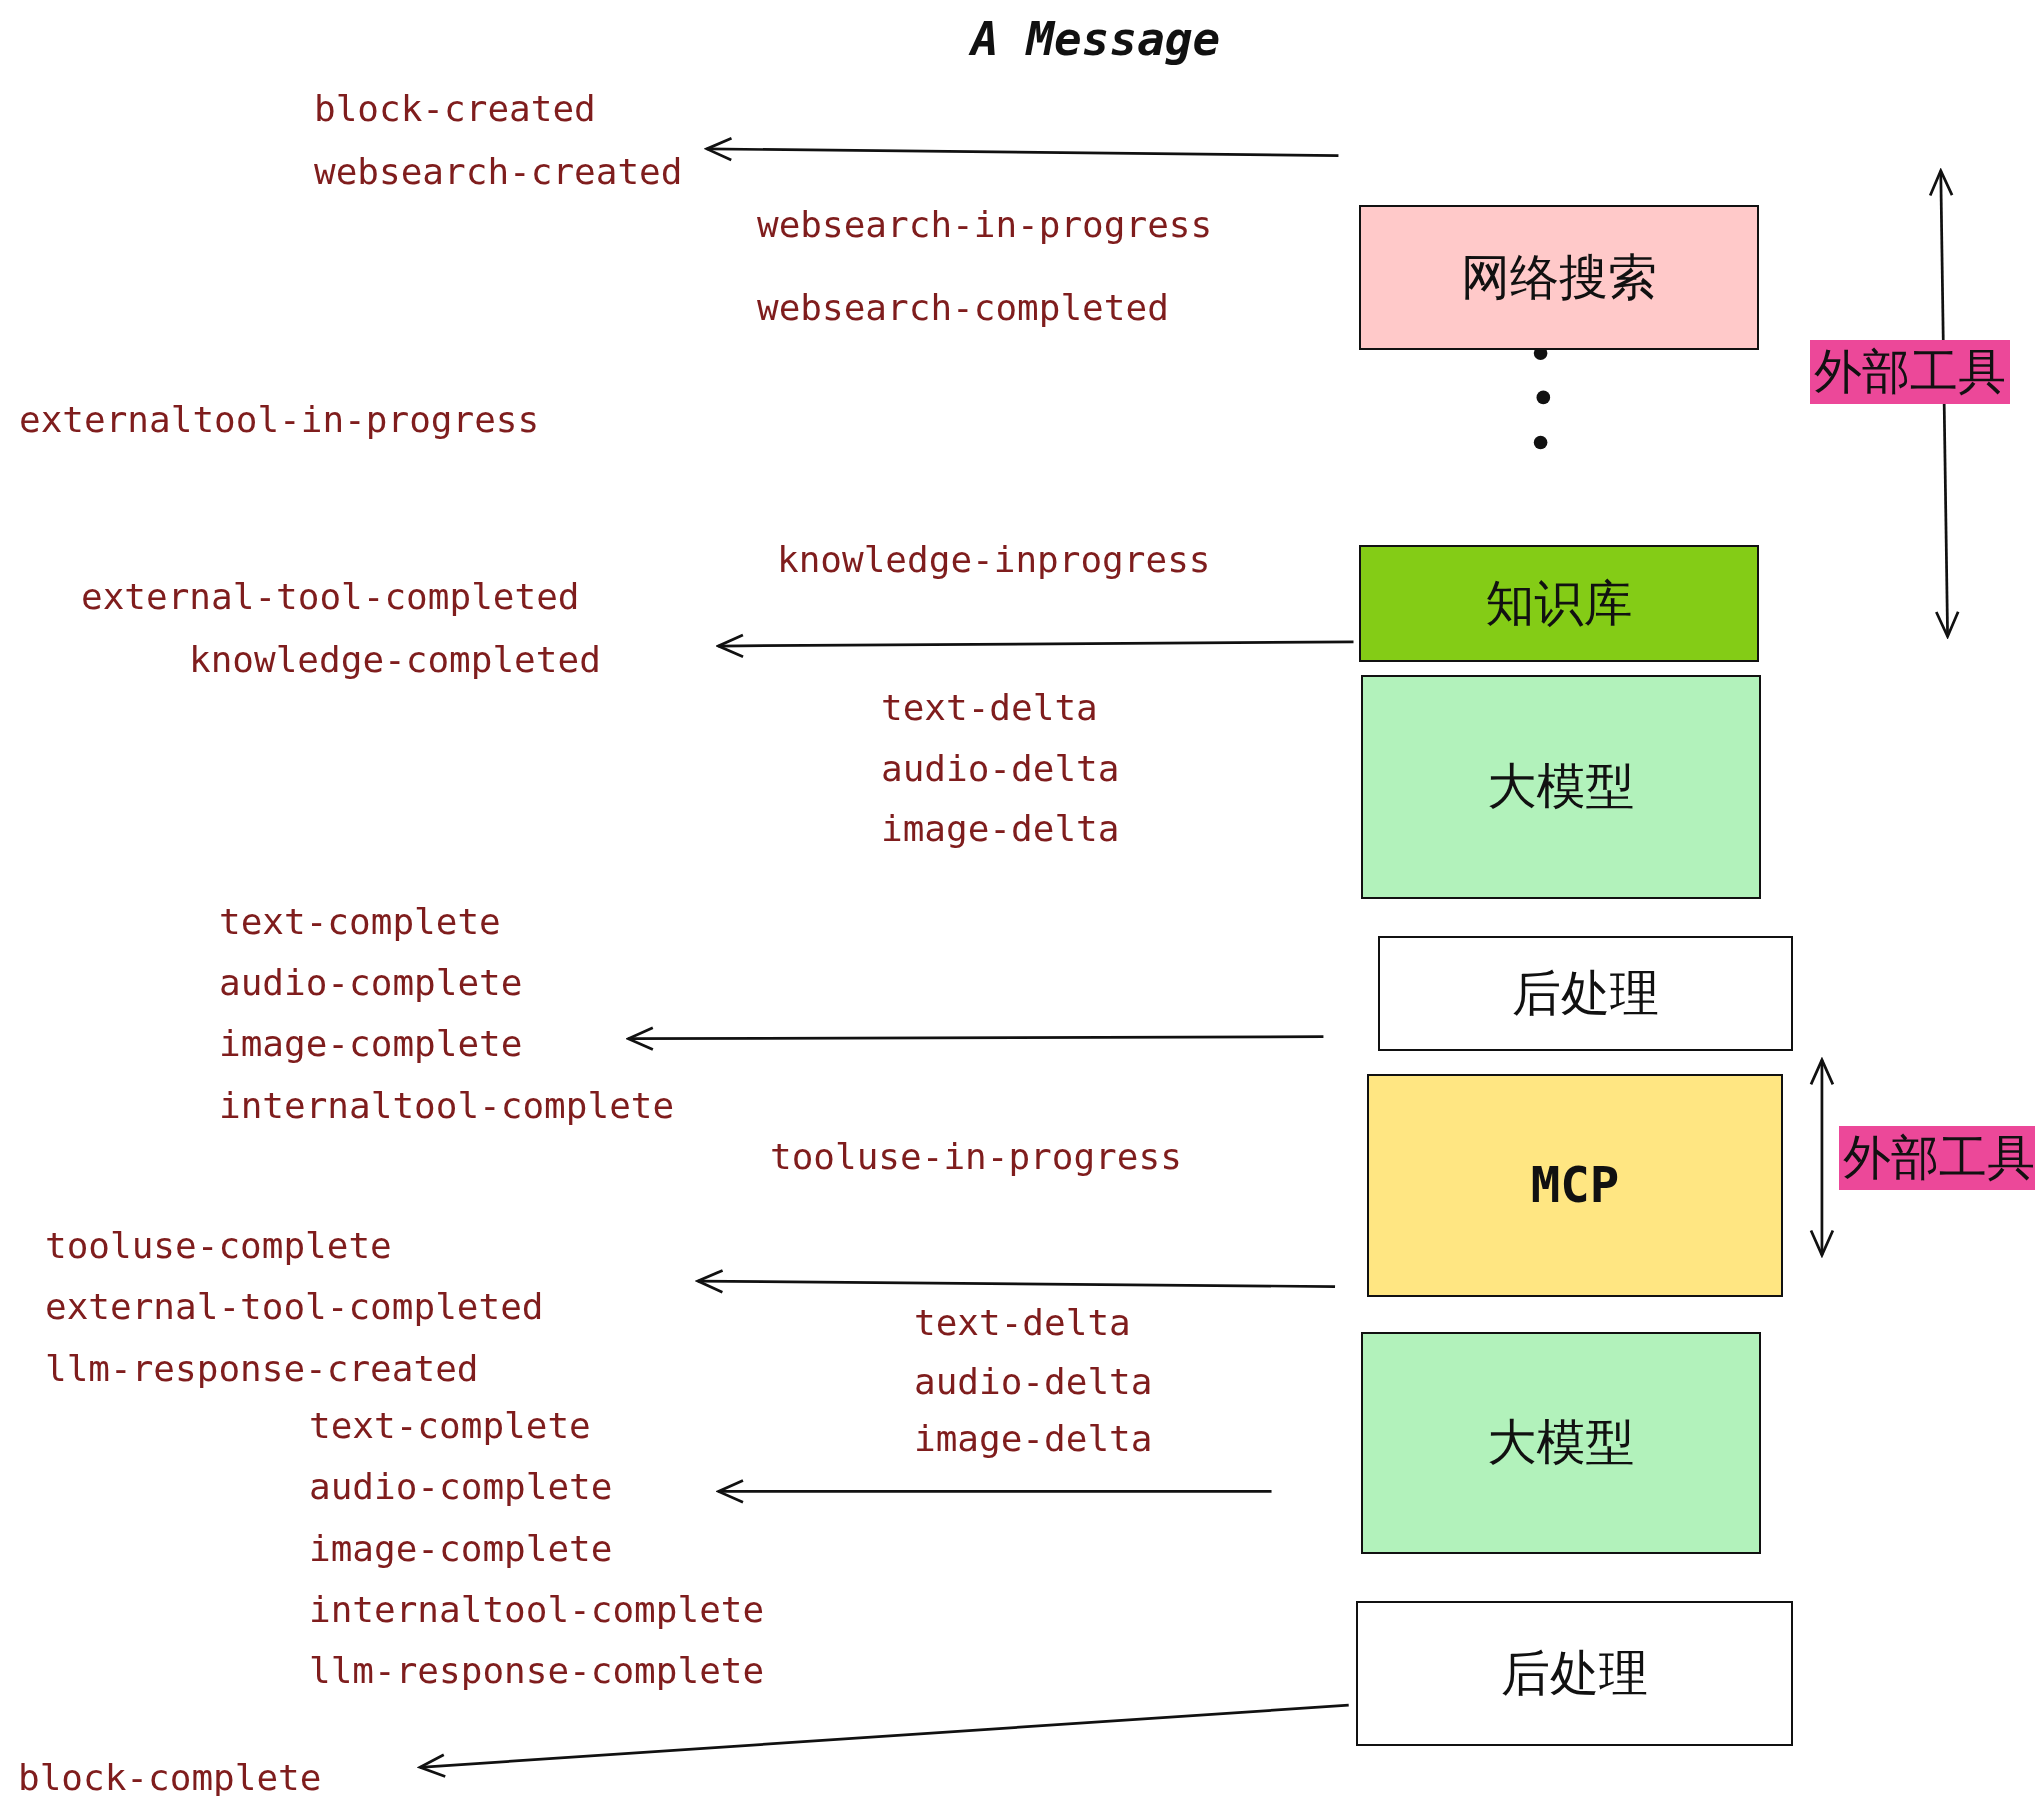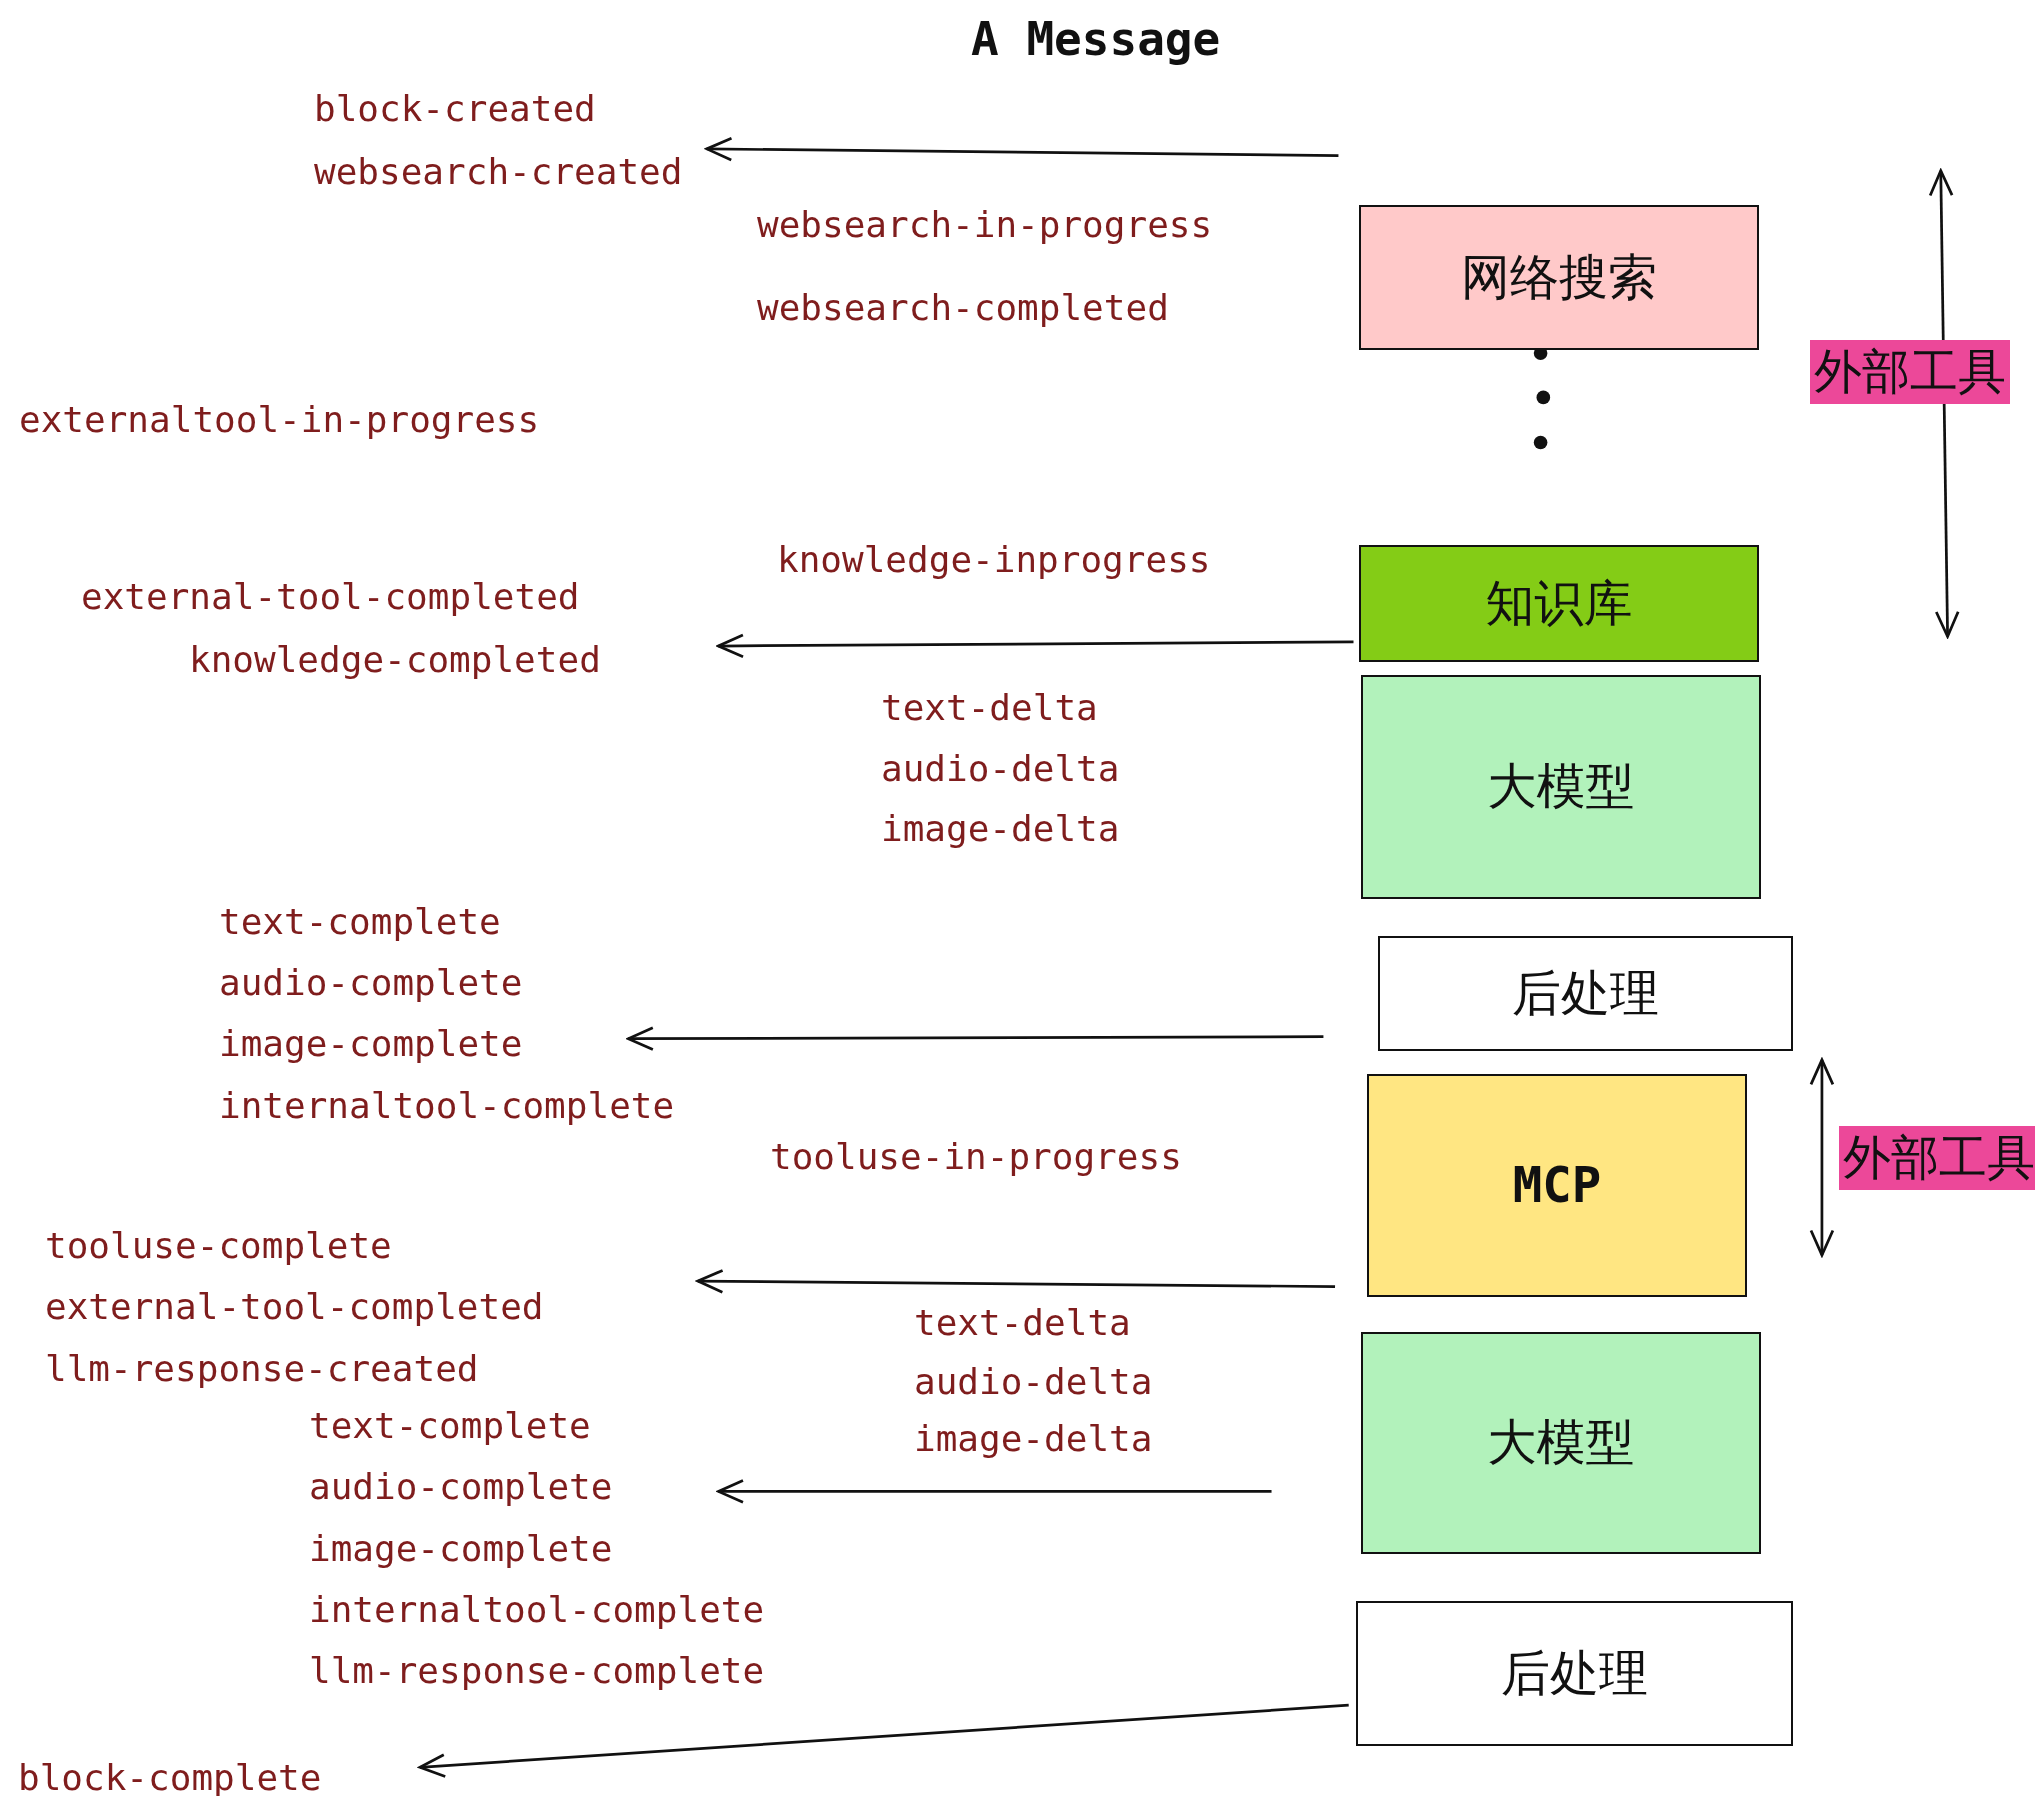--- a/index.html
+++ b/index.html
@@ -17,20 +17,21 @@
     font-size:36px;
     line-height:1.1;
     white-space:nowrap;
     color:#7f1d1d;
   }
   .title{
     position:absolute;
     font-size:46px;
     font-weight:bold;
     white-space:nowrap;
+    font-style:italic;
   }
   .node{
     position:absolute;
     box-sizing:border-box;
     border:2.7px solid #111;
     display:flex;
     align-items:center;
     justify-content:center;
     font-size:49px;
     font-family:"DejaVu Sans","Liberation Sans",sans-serif;
@@ -135,21 +136,21 @@
   </div>
 
   <div class="node" style="left: 1361px; top: 639px; width: 400px; height: 224px; background: rgb(178, 242, 187);">
     <span>大模型</span>
   </div>
 
   <div class="node" style="left: 1378px; top: 900px; width: 415px; height: 115px; background: rgb(255, 255, 255);">
     <span>后处理</span>
   </div>
 
-  <div class="node mono" style="left: 1367px; top: 1038px; width: 380px; height: 223px; background: rgb(255, 230, 130);">
+  <div class="node mono" style="left: 1367px; top: 1038px; width: 416px; height: 223px; background: rgb(255, 230, 130);">
     <span>MCP</span>
   </div>
 
   <div class="node" style="left: 1361px; top: 1296px; width: 400px; height: 222px; background: rgb(178, 242, 187);">
     <span>大模型</span>
   </div>
 
   <div class="node" style="left: 1356px; top: 1565px; width: 437px; height: 145px; background: rgb(255, 255, 255);">
     <span>后处理</span>
   </div>

